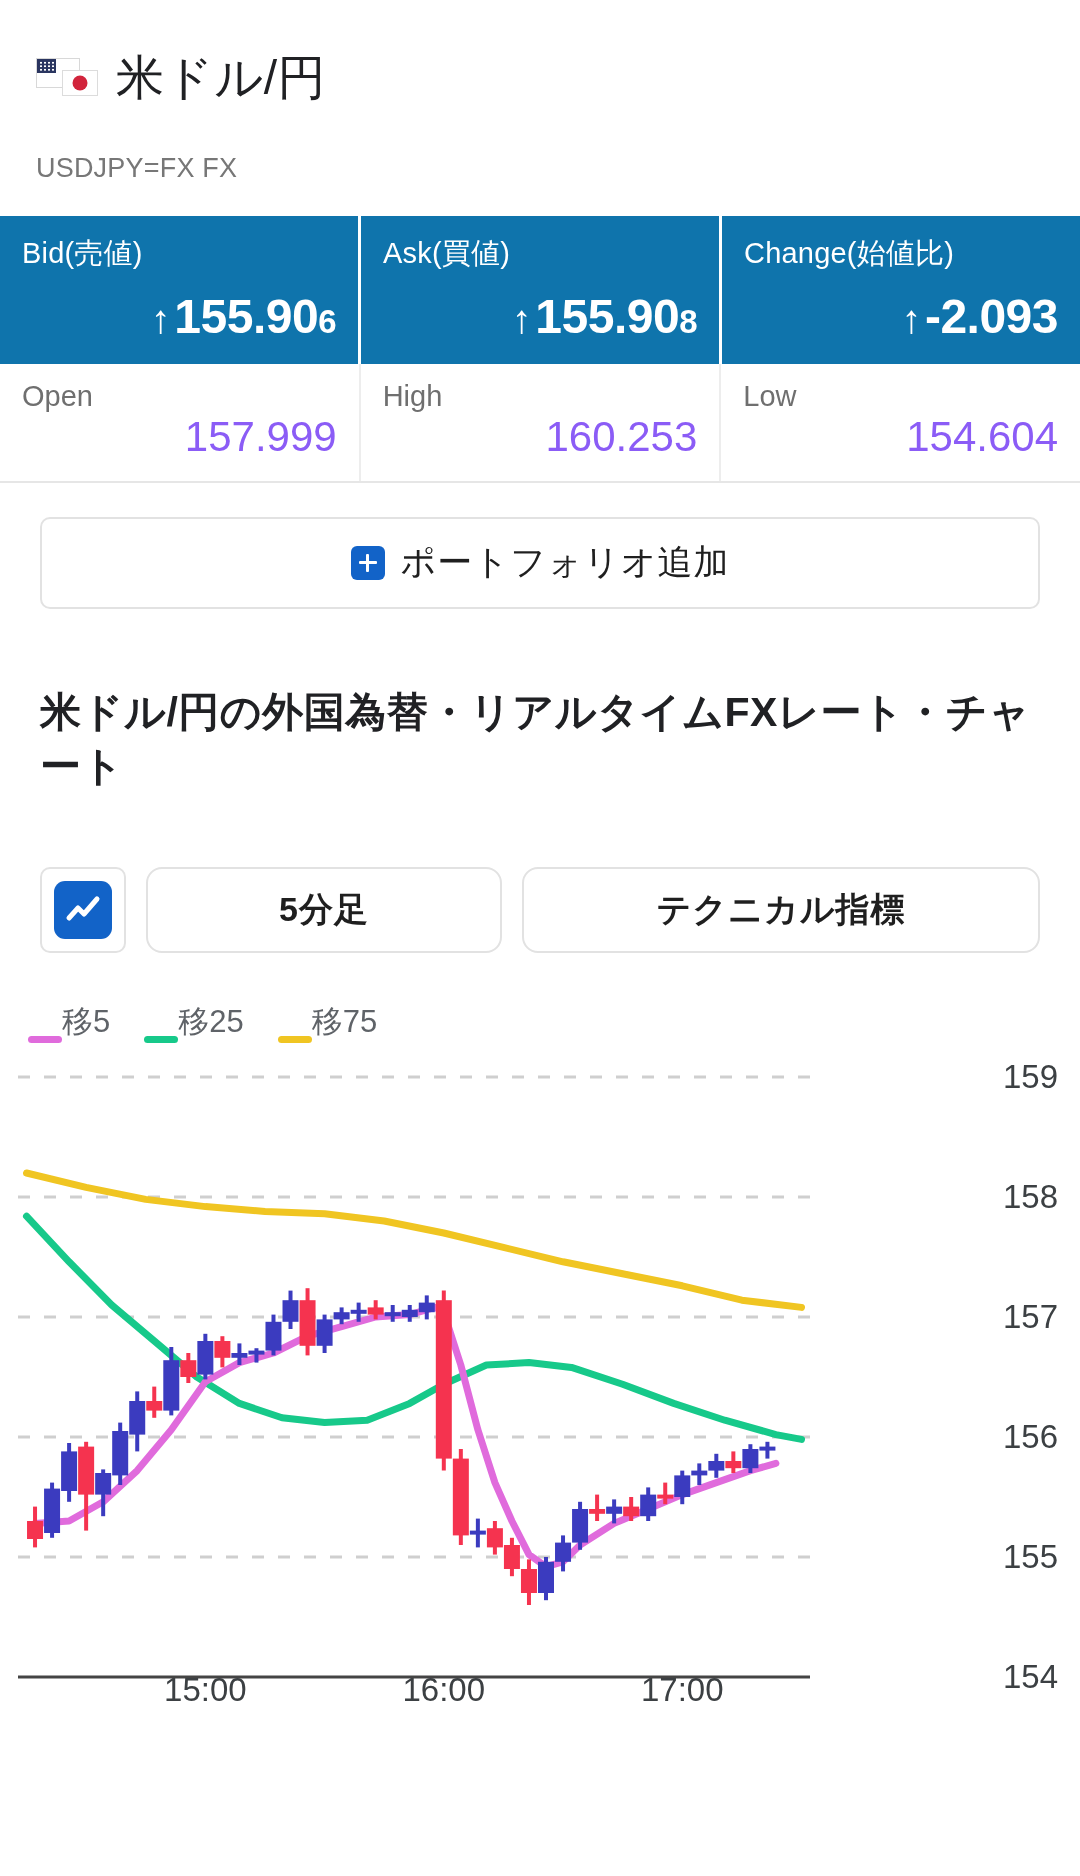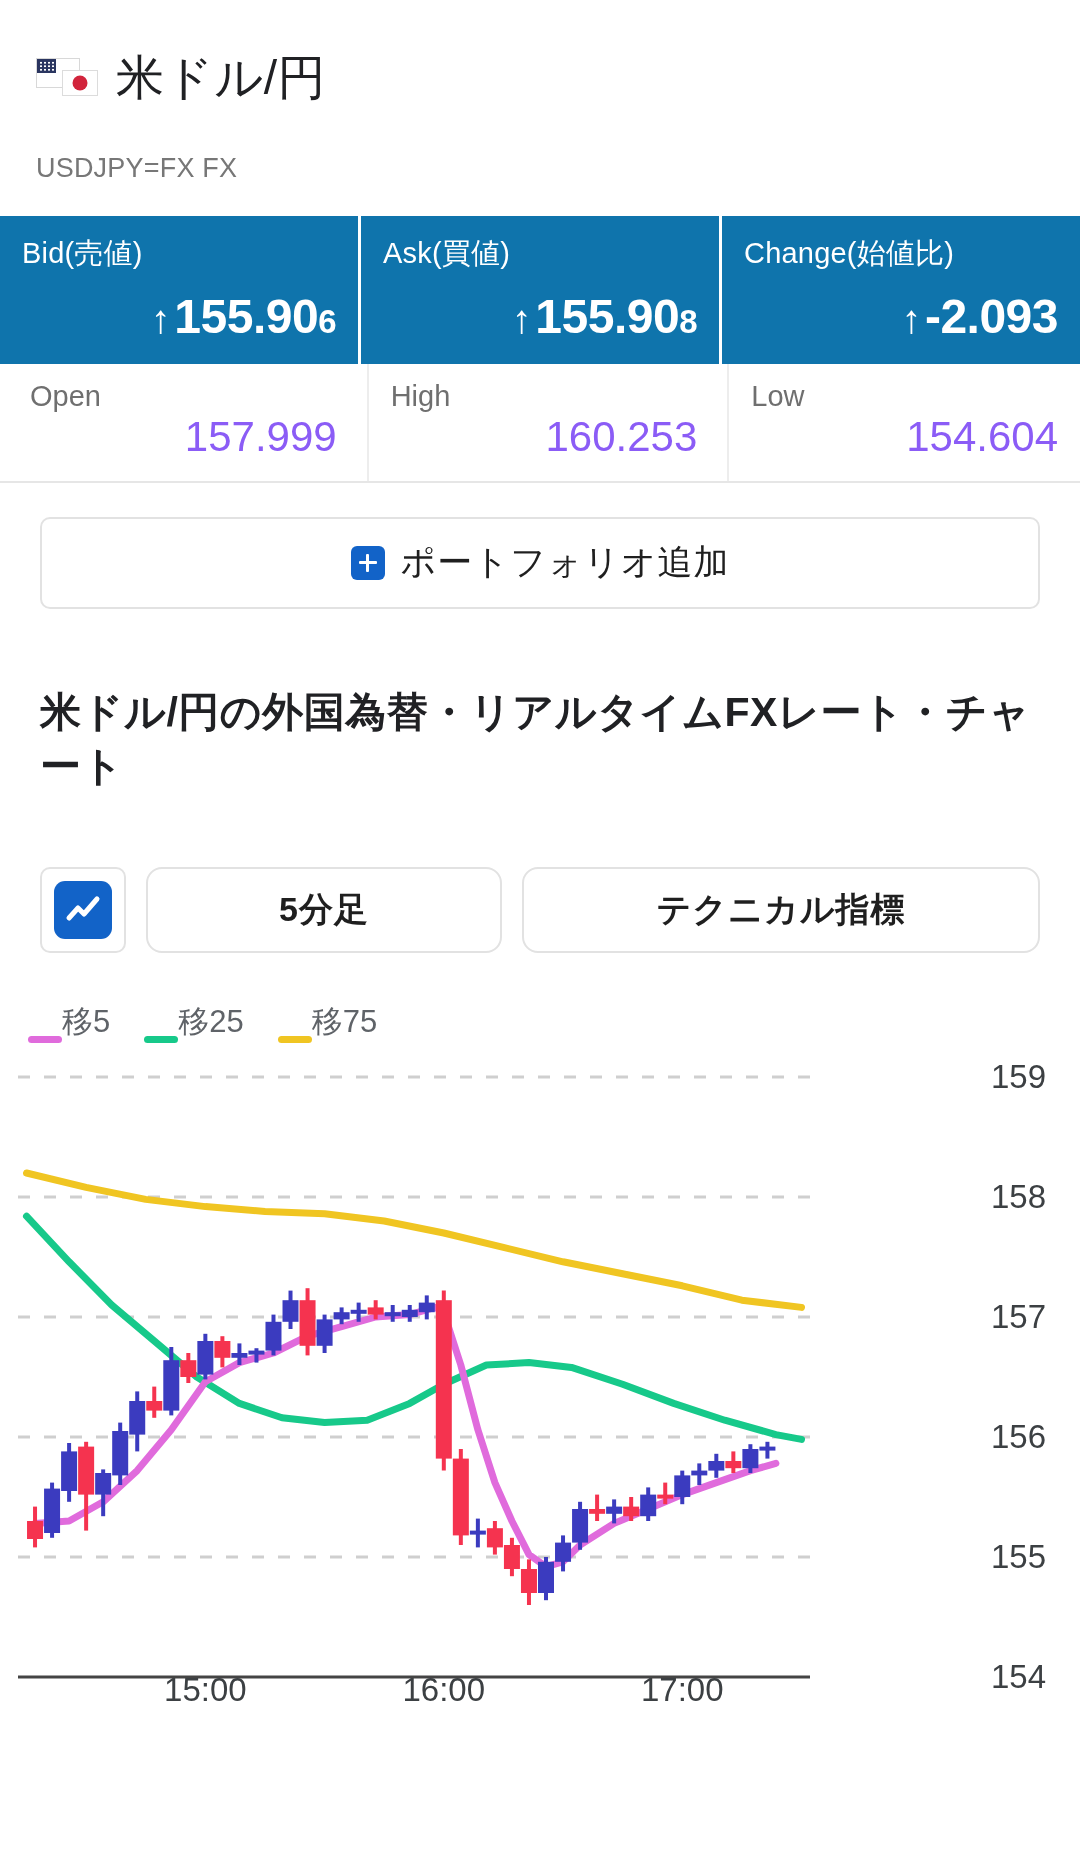--- a/index.html
+++ b/index.html
@@ -61,21 +61,21 @@
   .quote-value {
     text-align: right; font-weight: 700; font-size: 48px;
     letter-spacing: -0.5px; white-space: nowrap;
   }
   .quote-value .arrow { font-weight: 400; font-size: 40px; margin-right: 4px; }
   .quote-value .sub { font-size: 33px; font-weight: 700; }
 
   .quote-bottom { display: flex; border-bottom: 2px solid #e6e6e6; }
   .ohl-cell {
     flex: 1 1 0; padding: 16px 22px 20px 22px; min-height: 116px;
-    display: flex; flex-direction: column; justify-content: space-between; margin-left: 8px;
+    display: flex; flex-direction: column; justify-content: space-between;
   }
   .ohl-cell + .ohl-cell { border-left: 2px solid #ededed; }
   .ohl-label { font-size: 29px; color: #6f6f6f; }
   .ohl-value { text-align: right; font-size: 42px; color: #8b5cf6; }
 
   
   .portfolio-wrap { padding: 34px 40px 0 40px; }
   .portfolio-btn {
     width: 100%; height: 92px; border: 2px solid #e2e2e2; border-radius: 10px;
     background: #ffffff; display: flex; align-items: center;
@@ -121,21 +121,21 @@
   
   .legend { display: flex; gap: 34px; padding: 48px 28px 0 28px; align-items: center; }
   .legend-item { display: flex; align-items: flex-end; }
   .legend-swatch { width: 34px; height: 7px; border-radius: 4px; }
   .legend-label { font-size: 31px; color: #5f6368; }
 
   
   .chart-area { position: relative; margin-top: 22px; height: 660px; }
   .chart-svg { display: block; width: 1080px; height: 660px; }
   .axis-y-labels {
-    position: absolute; right: 12px; top: 0; width: 140px; height: 660px;
+    position: absolute; right: 0; top: 0; width: 140px; height: 660px;
   }
   .y-tick {
     position: absolute; right: 22px; font-size: 33px; color: #3c4043;
     transform: translateY(-50%); white-space: nowrap;
   }
   .x-tick {
     position: absolute; font-size: 33px; color: #3c4043;
     transform: translateX(-50%); white-space: nowrap;
   }
   .axis-x-labels { position: absolute; left: 0; bottom: 0; width: 1080px; height: 60px; }

